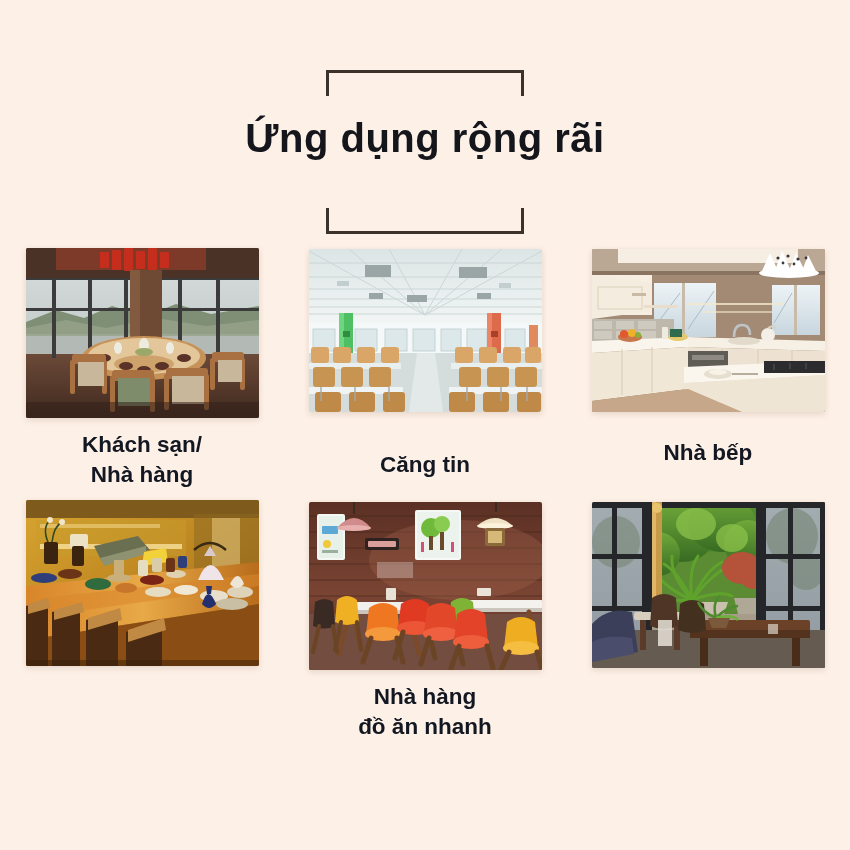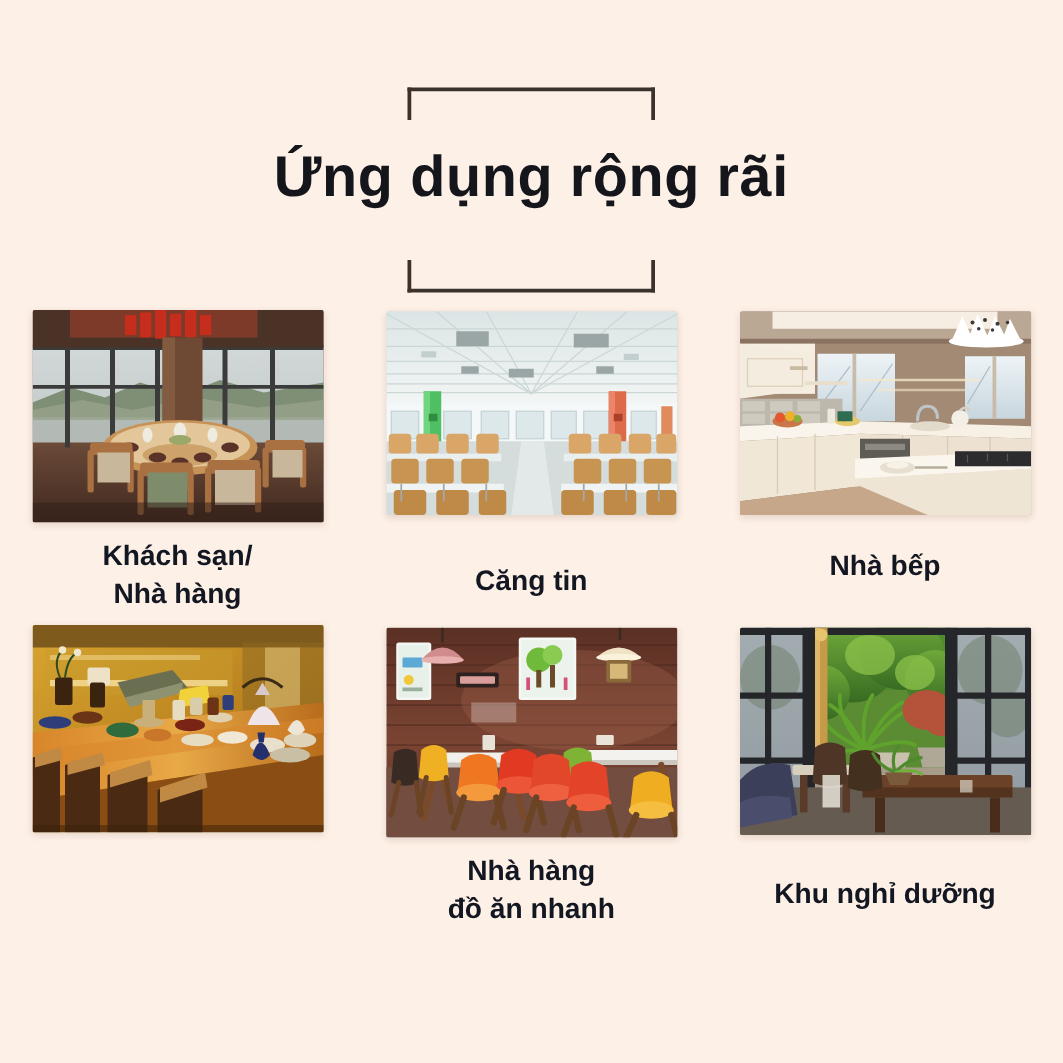--- a/index.html
+++ b/index.html
@@ -45,21 +45,21 @@
     border-left: 3px solid #3b322c;
     border-right: 3px solid #3b322c;
   }
 
   .page-title {
     position: absolute;
     left: 0;
     top: 52px;
     width: 850px;
     text-align: center;
-    font-size: 46px;
+    font-size: 40px;
     font-weight: bold;
     letter-spacing: 0.5px;
     color: #14161c;
     line-height: 1.1;
     white-space: nowrap;
   }
 
   
   .grid {
     position: absolute;
@@ -786,17 +786,16 @@
             <path d="M124 116 q-4 -16 4 -22" stroke="#4E8A2E" stroke-width="2.6" fill="none"></path>
             <path d="M124 116 q12 -12 22 -12" stroke="#4E8A2E" stroke-width="2.6" fill="none"></path>
             <path d="M124 116 q16 -4 22 2" stroke="#6FB03A" stroke-width="2.6" fill="none"></path>
             <path d="M116 116 L138 116 L134 126 L120 126 Z" fill="#7A5A3A"></path>
           </g>
 
           <rect x="66" y="118" width="14" height="26" fill="#E6E2D8" opacity=".85"></rect>
           <rect x="176" y="122" width="10" height="10" fill="#DCD6C8" opacity=".7"></rect>
         </svg>
       </div>
-      <div class="caption">Khu nghỉ dưỡng</div>
     </div>
 
   </div>
 </div>
 
 </body></html>

